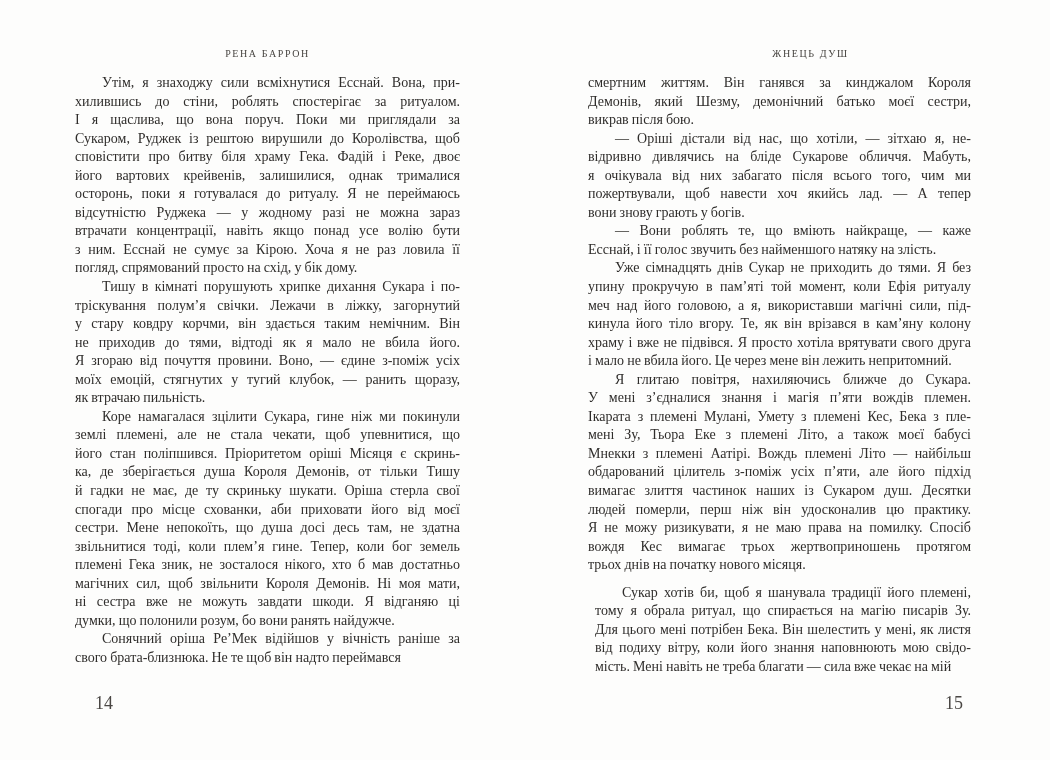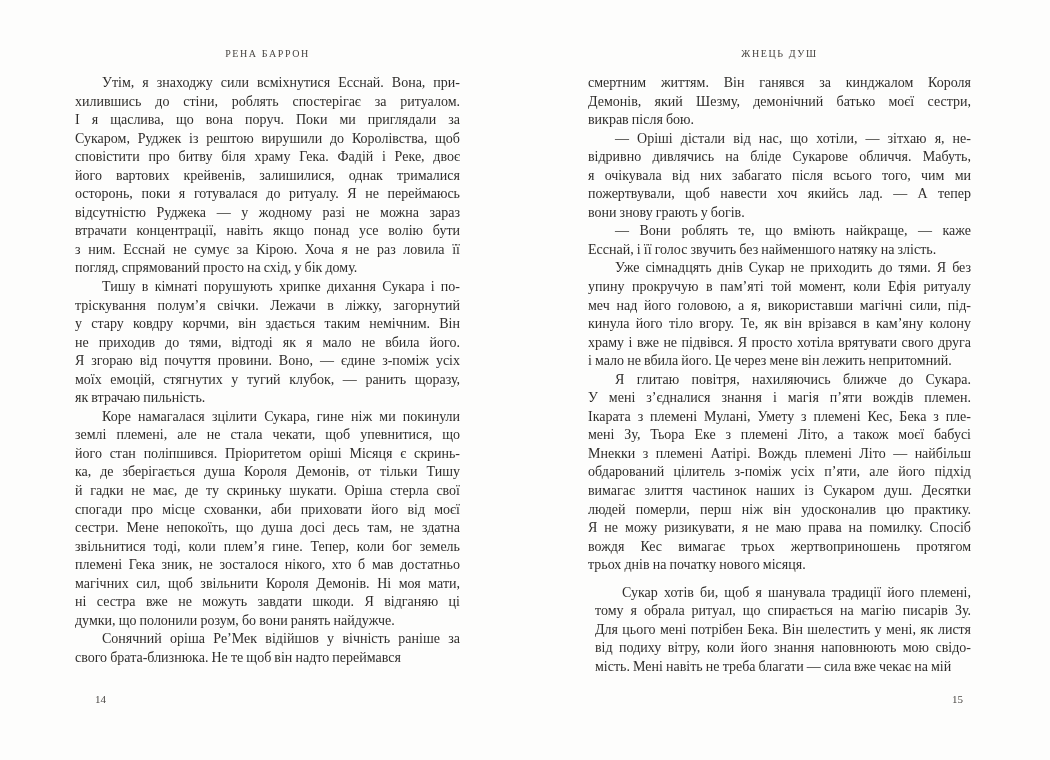--- a/index.html
+++ b/index.html
@@ -10,37 +10,37 @@
     color:#2f2d2b;
     -webkit-font-smoothing:antialiased;
   }
   .spread{position:absolute;inset:0;}
   .running-header{
     position:absolute;top:48px;
     font-size:10px;letter-spacing:1.6px;color:#474440;
     text-align:center;white-space:nowrap;
   }
   .running-header.left{left:75px;width:385px;}
-  .running-header.right{left:588px;width:383px;}
+  .running-header.right{left:619px;width:383px;}
   .page-body{position:absolute;top:74px;}
   .page-body.left{left:75px;width:385px;}
   .page-body.right{left:588px;width:383px;}
   .para{margin:0;padding:0;}
   .para.section-gap{margin-top:9px;margin-left:7px;}
   .line{
     font-size:14px;
     line-height:18.55px;height:18.55px;overflow:hidden;
     text-align:justify;text-align-last:justify;
     word-spacing:-0.4px;
     white-space:normal;
   }
   .line.first-indent{text-indent:27px;}
   .line.para-end{text-align-last:left;}
   .page-number{
-    position:absolute;top:693px;font-size:11px;color:#4a4744;
+    position:absolute;top:693px;font-size:18px;color:#4a4744;
   }
   .page-number.left{left:95px;}
   .page-number.right{left:588px;width:375px;text-align:right;}
 </style>
 </head>
 <body>
 
 <div class="spread">
 
   <div class="running-header left">РЕНА БАРРОН</div>

